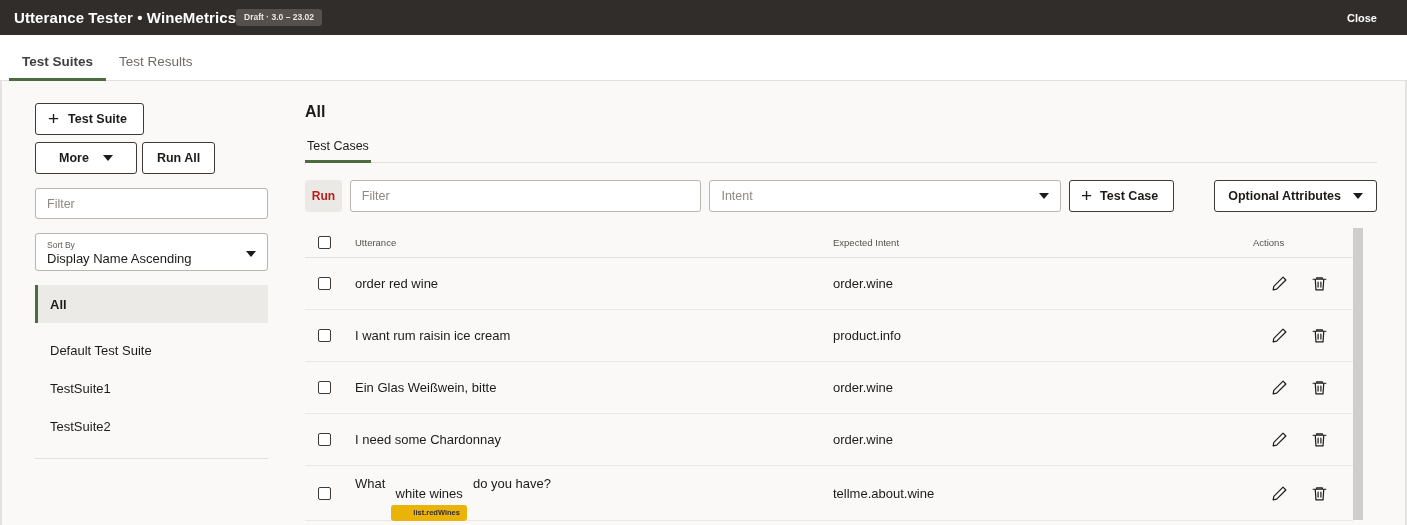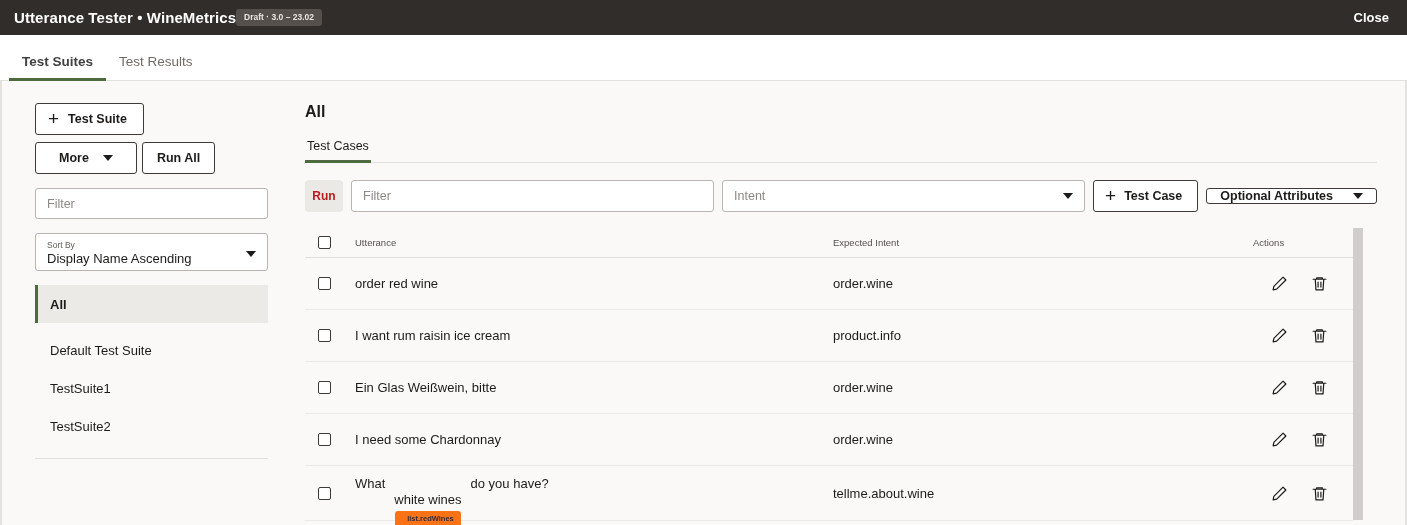--- a/index.html
+++ b/index.html
@@ -35,26 +35,26 @@
     background: #55504c;
     color: #e9e6e2;
     font-size: 8.5px;
     font-weight: bold;
     padding: 3px 8px 4px 8px;
     border-radius: 3px;
     white-space: nowrap;
   }
   .topbar-close {
     position: absolute;
-    right: 0; top: 0;
+    right: 12px; top: 0;
     height: 35px;
     display: flex; align-items: center;
     padding: 0 18px;
     color: #ffffff;
-    font-size: 13px;
+    font-size: 11px;
     font-weight: bold;
     cursor: pointer;
   }
 
   
   .tabbar {
     height: 46px; min-height: 46px;
     background: #ffffff;
     display: flex; align-items: flex-end;
     padding-left: 9px;
@@ -244,21 +244,21 @@
     color: #8d8984;
     cursor: text;
   }
   .field-filter { width: 391px; }
   .field-intent {
     width: 391px;
     justify-content: space-between;
     cursor: pointer;
   }
   .btn-testcase { height: 32px; padding: 0 15px 0 11px; gap: 8px; }
-  .btn-optattr { height: 16px; padding: 0 13px; gap: 20px; }
+  .btn-optattr { height: 32px; padding: 0 13px; gap: 12px; margin-left: 32px; }
 
   
   .table-wrap {
     margin-top: 16px;
     margin-right: 42px;
     position: relative;
   }
   .thead {
     display: flex;
     align-items: center;
@@ -302,30 +302,30 @@
     display: flex;
     align-items: flex-start;
     gap: 6px;
     flex-wrap: wrap;
   }
   .ann-group {
     display: inline-flex;
     flex-direction: column;
     align-items: center;
     position: relative;
-    top: 16px;
+    top: 10px;
   }
   .ann-text { font-size: 13px; color: #1d1b19; padding: 0 3px; }
   .ann-tag {
     margin-top: 4px;
-    background: #f97316;
+    background: #eab308;
     color: #332b3b;
     font-size: 7.5px;
     font-weight: bold;
-    padding: 3px 7px 4px 12px;
+    padding: 3px 7px 4px 22px;
     border-radius: 3px;
     white-space: nowrap;
   }
 
   
   .scrollbar {
     position: absolute;
     top: 0; right: 0;
     width: 10px;
     bottom: 0;

